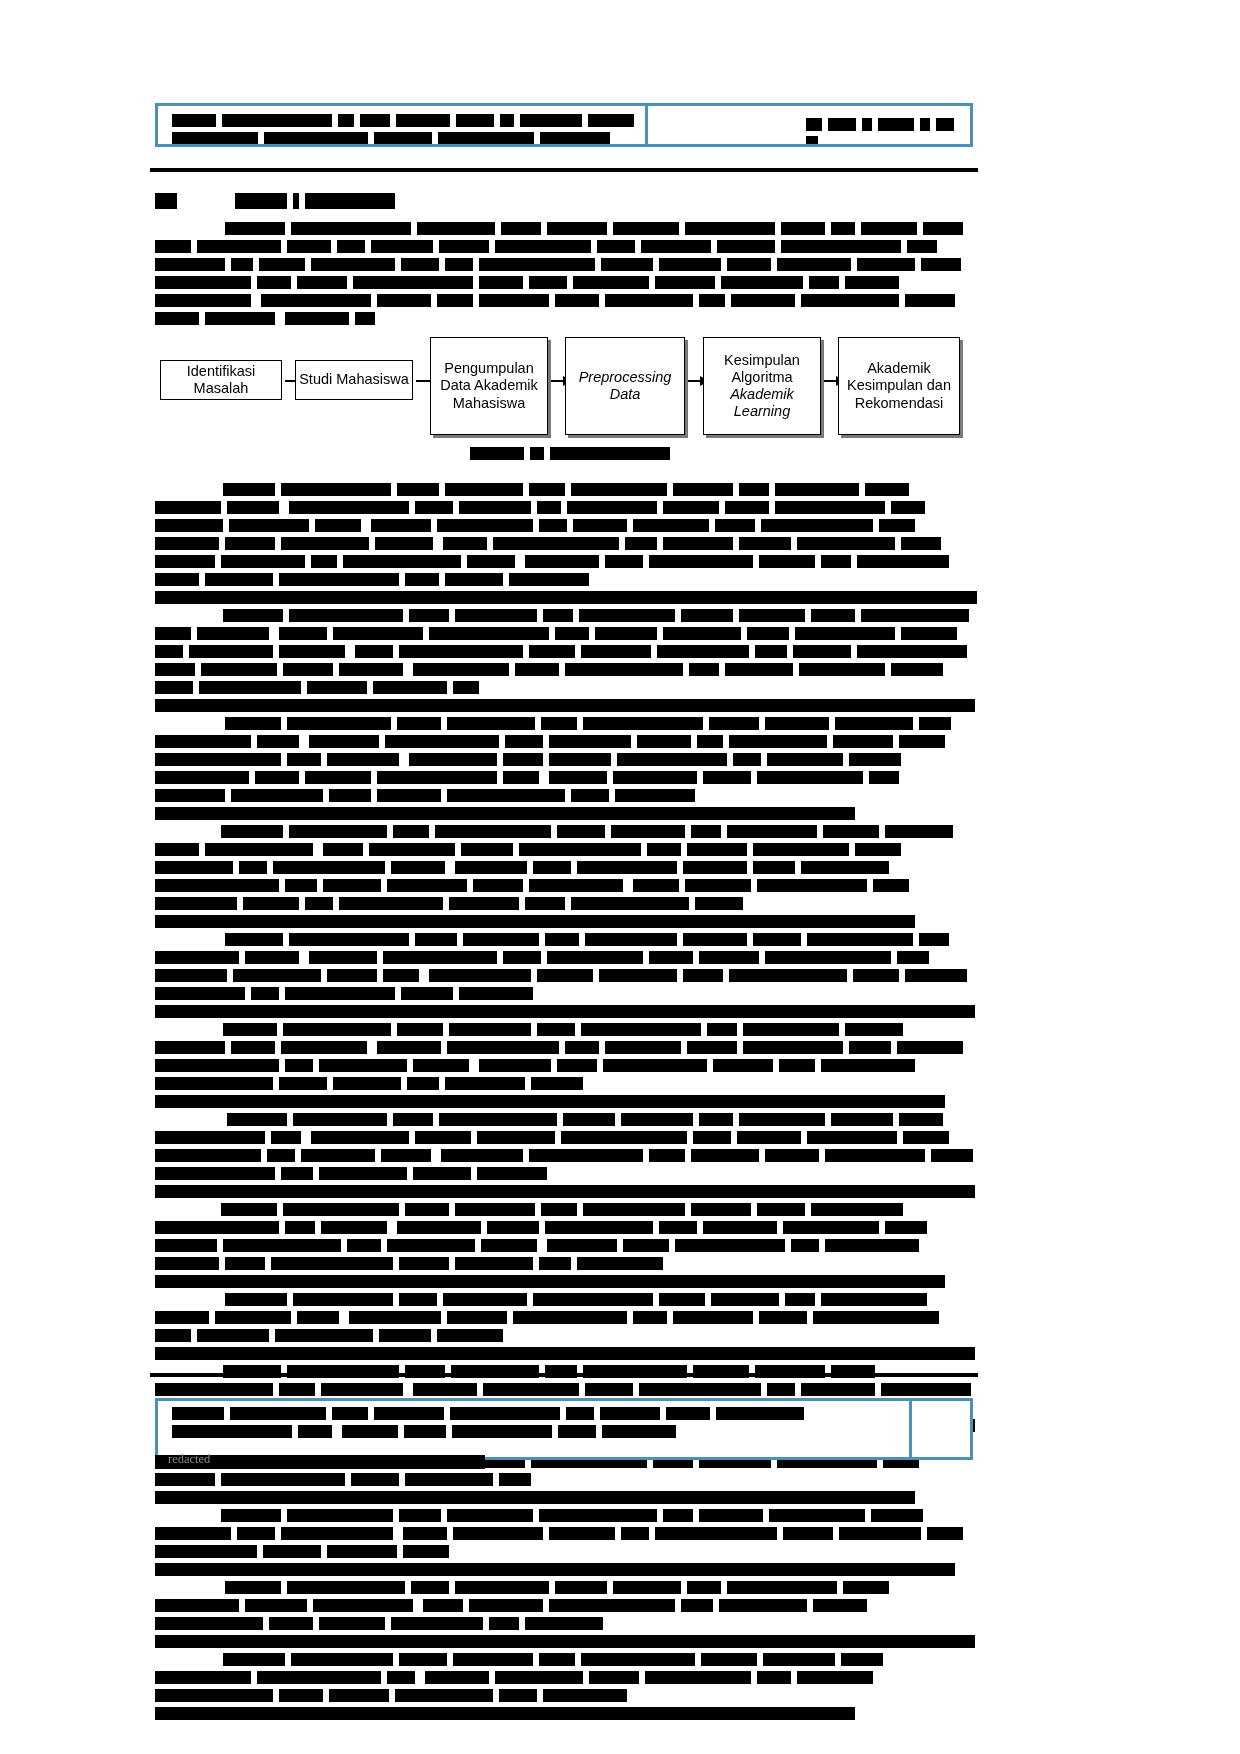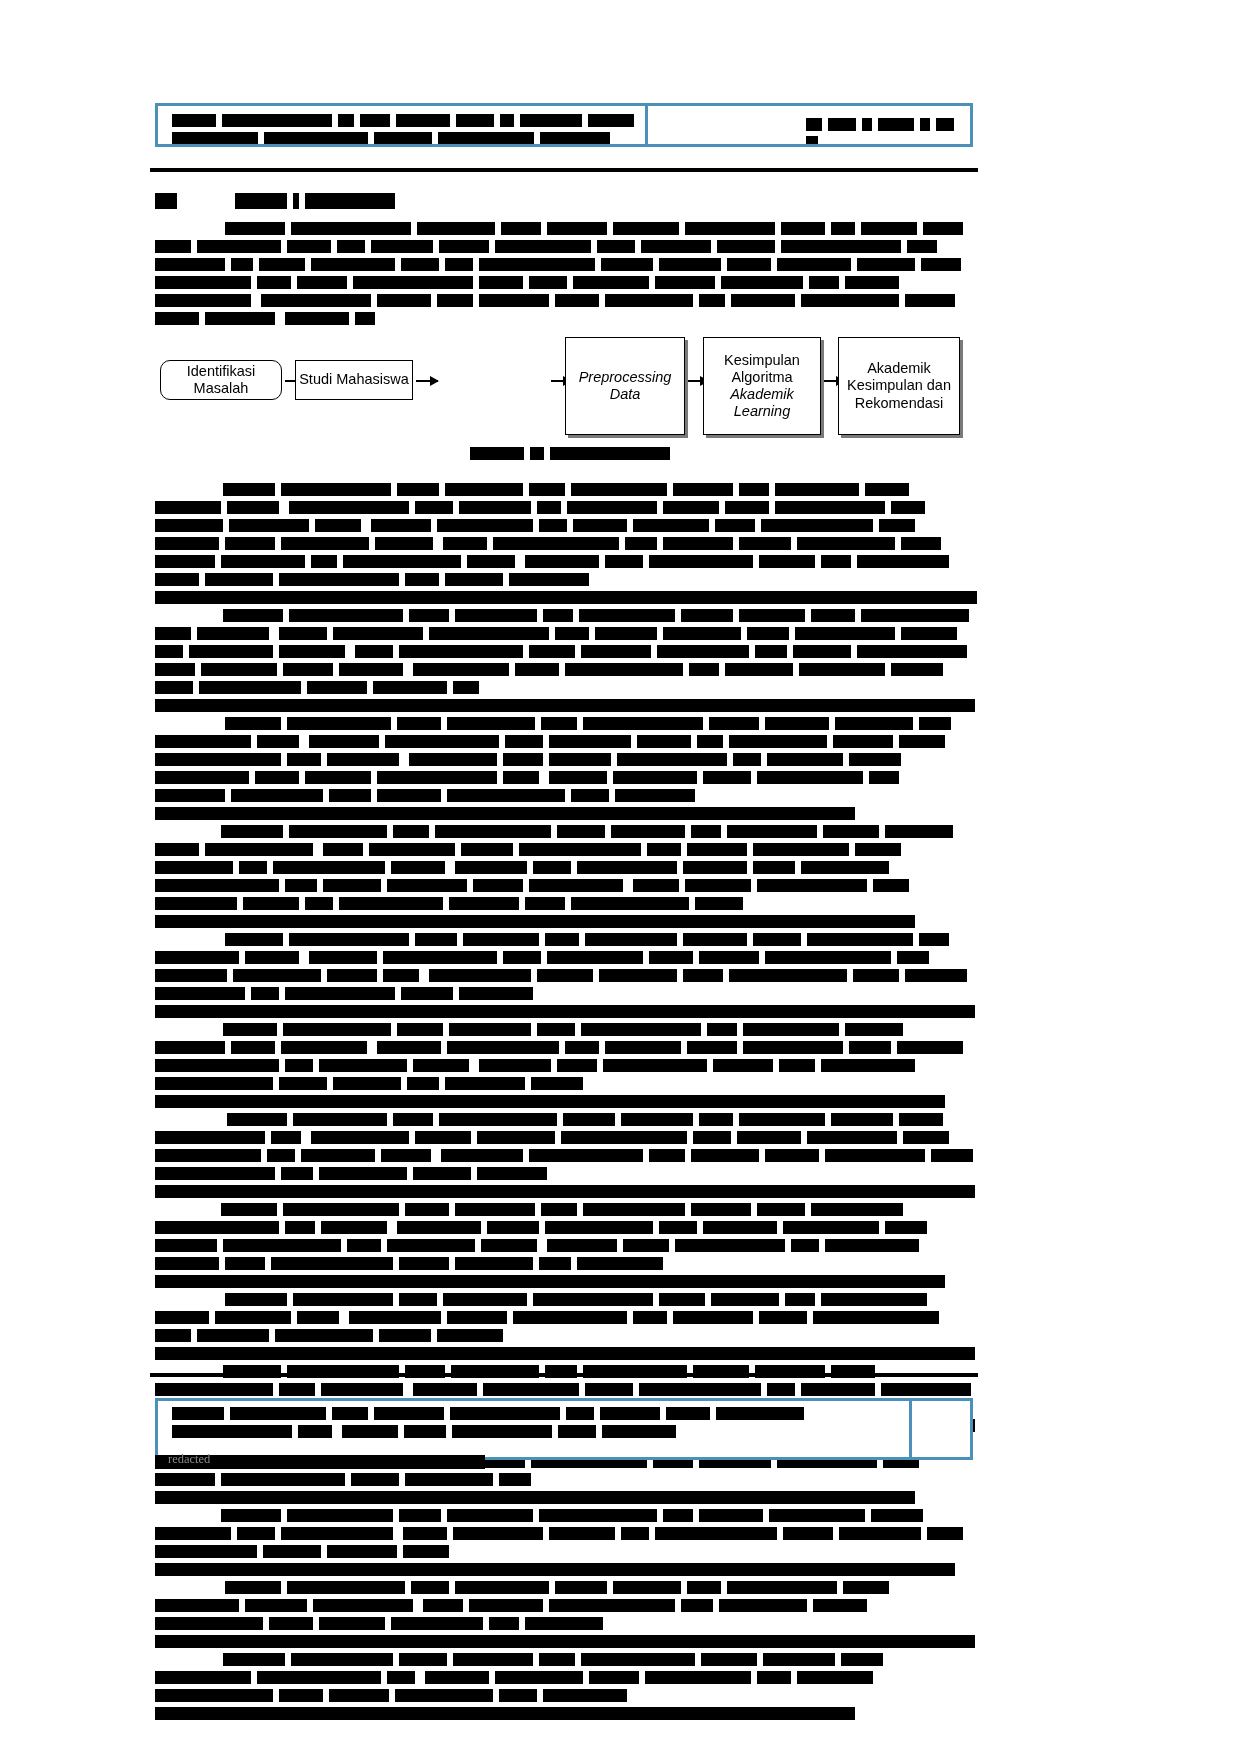--- a/index.html
+++ b/index.html
@@ -191,30 +191,33 @@
   <div class="redblock" style="left:155px; top:222px; width:822px;">
     <span style="width:60px; margin-left:70px"></span><span style="width:120px"></span><span style="width:78px"></span><span style="width:40px"></span><span style="width:60px"></span><span style="width:66px"></span><span style="width:90px"></span><span style="width:44px"></span><span style="width:24px"></span><span style="width:56px"></span><span style="width:40px"></span>
     <span style="width:36px"></span><span style="width:84px"></span><span style="width:44px"></span><span style="width:28px"></span><span style="width:62px"></span><span style="width:50px"></span><span style="width:96px"></span><span style="width:38px"></span><span style="width:70px"></span><span style="width:58px"></span><span style="width:120px"></span><span style="width:30px"></span>
     <span style="width:70px"></span><span style="width:22px"></span><span style="width:46px"></span><span style="width:84px"></span><span style="width:38px"></span><span style="width:28px"></span><span style="width:116px"></span><span style="width:52px"></span><span style="width:62px"></span><span style="width:44px"></span><span style="width:74px"></span><span style="width:58px"></span><span style="width:40px"></span>
     <span style="width:96px"></span><span style="width:34px"></span><span style="width:50px"></span><span style="width:120px"></span><span style="width:44px"></span><span style="width:38px"></span><span style="width:76px"></span><span style="width:60px"></span><span style="width:82px"></span><span style="width:30px"></span><span style="width:54px"></span><span style="width:96px"></span>
     <span style="width:110px"></span><span style="width:54px"></span><span style="width:36px"></span><span style="width:70px"></span><span style="width:44px"></span><span style="width:88px"></span><span style="width:26px"></span><span style="width:64px"></span><span style="width:98px"></span><span style="width:50px"></span><span style="width:44px"></span><span style="width:70px"></span>
     <span style="width:64px"></span><span style="width:20px"></span>
   </div>
 
   <div class="flow">
-    <div class="fbox" style="left:5px; top:28px; width:122px; height:40px;border-radius:10px;">
+    <div class="fbox" style="left:5px; top:28px; width:122px; height:40px;">
       <span>Identifikasi Masalah</span>
     </div>
     <div class="arrow" style="left:130px; top:48px; width:28px;"></div>
 
     <div class="fbox" style="left:140px; top:28px; width:118px; height:40px;">
       <span>Studi Mahasiswa</span>
     </div>
     <div class="arrow" style="left:261px; top:48px; width:22px;"></div>
 
+    <div class="fbox shadow" style="left:275px; top:5px; width:118px; height:98px;">
+      <span>Pengumpulan Data Akademik Mahasiswa</span>
+    </div>
     <div class="arrow" style="left:396px; top:48px; width:20px;"></div>
 
     <div class="fbox shadow" style="left:410px; top:5px; width:120px; height:98px;">
       <em>Preprocessing Data</em>
     </div>
     <div class="arrow" style="left:533px; top:48px; width:20px;"></div>
 
     <div class="fbox shadow" style="left:548px; top:5px; width:118px; height:98px; flex-direction:column;">
       <span>Kesimpulan Algoritma</span>
       <em>Akademik Learning</em>

